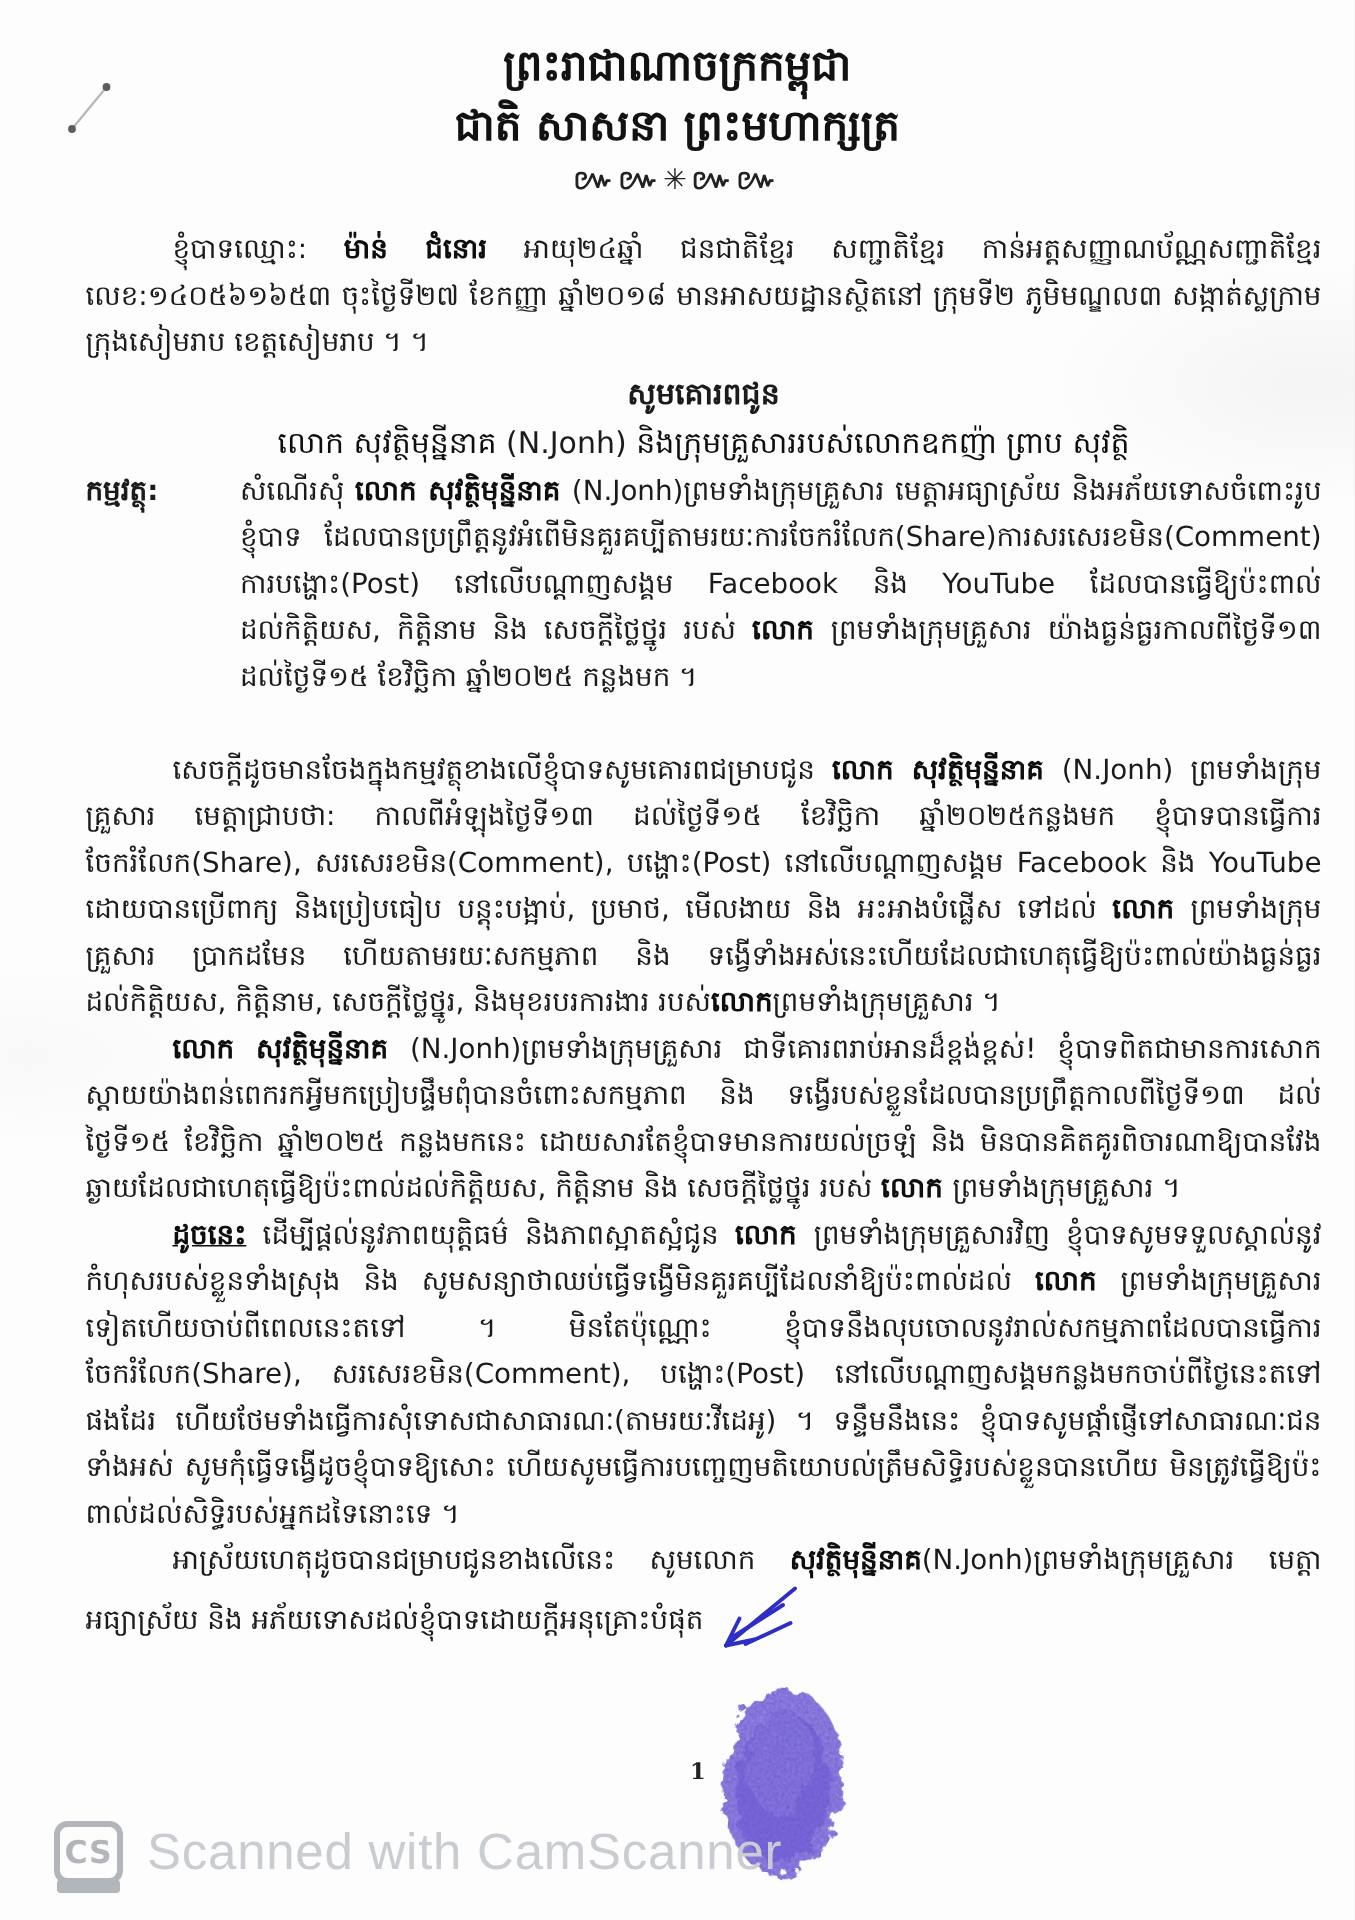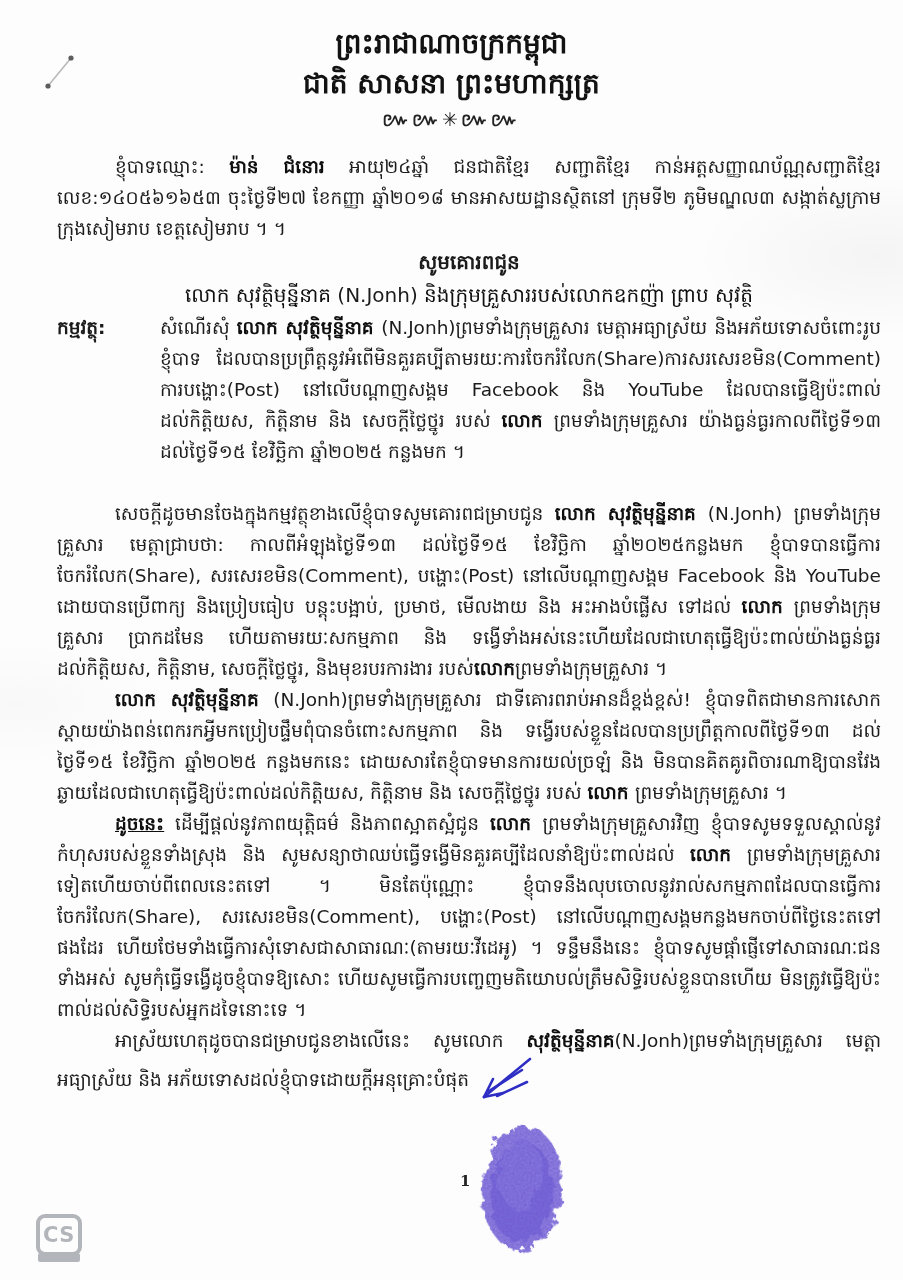--- a/index.html
+++ b/index.html
@@ -136,15 +136,16 @@
       <ellipse cx="50" cy="72" rx="40" ry="62" fill="#8478de" opacity="0.92"></ellipse>
       <ellipse cx="50" cy="76" rx="31" ry="50" fill="#6f61d6" opacity="0.75"></ellipse>
       <ellipse cx="48" cy="60" rx="22" ry="34" fill="#8d83e4" opacity="0.6"></ellipse>
     </g>
   </svg>
 
   <div class="watermark">
     <div class="cs-icon">
       <span>CS</span>
     </div>
+    <span class="wm-text">Scanned with CamScanner</span>
   </div>
 
 </div>
 
 </body></html>

